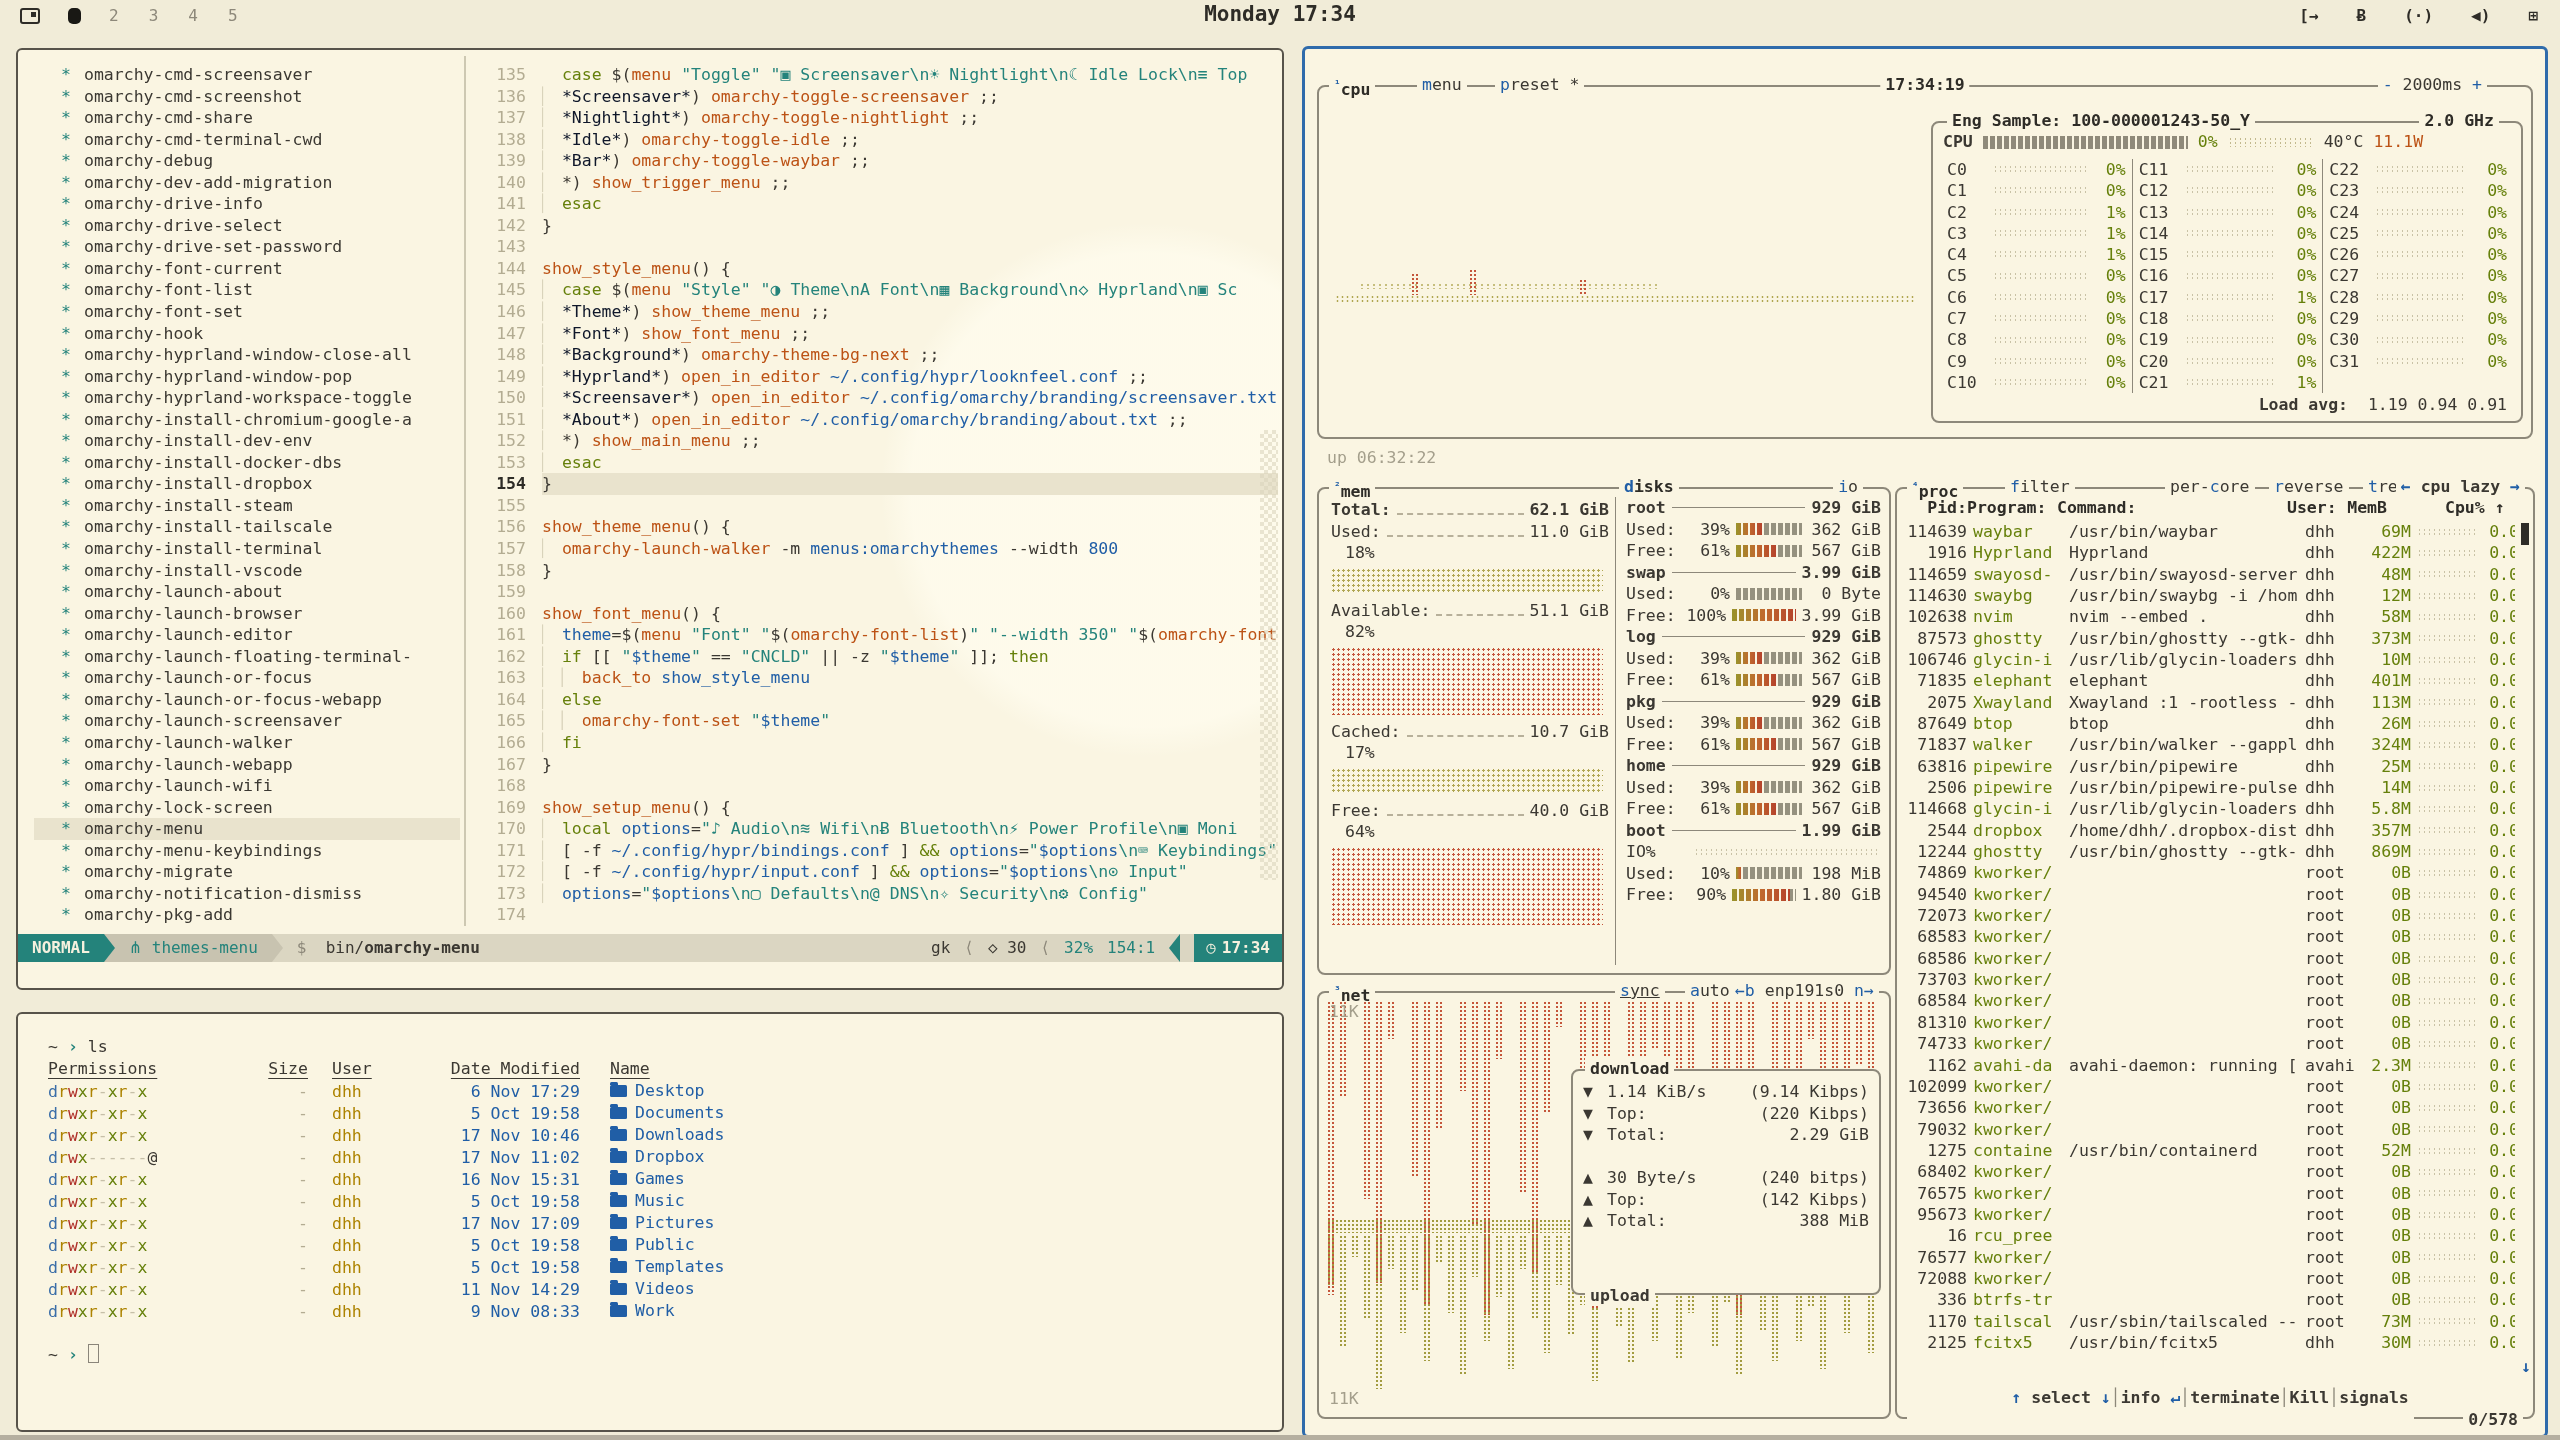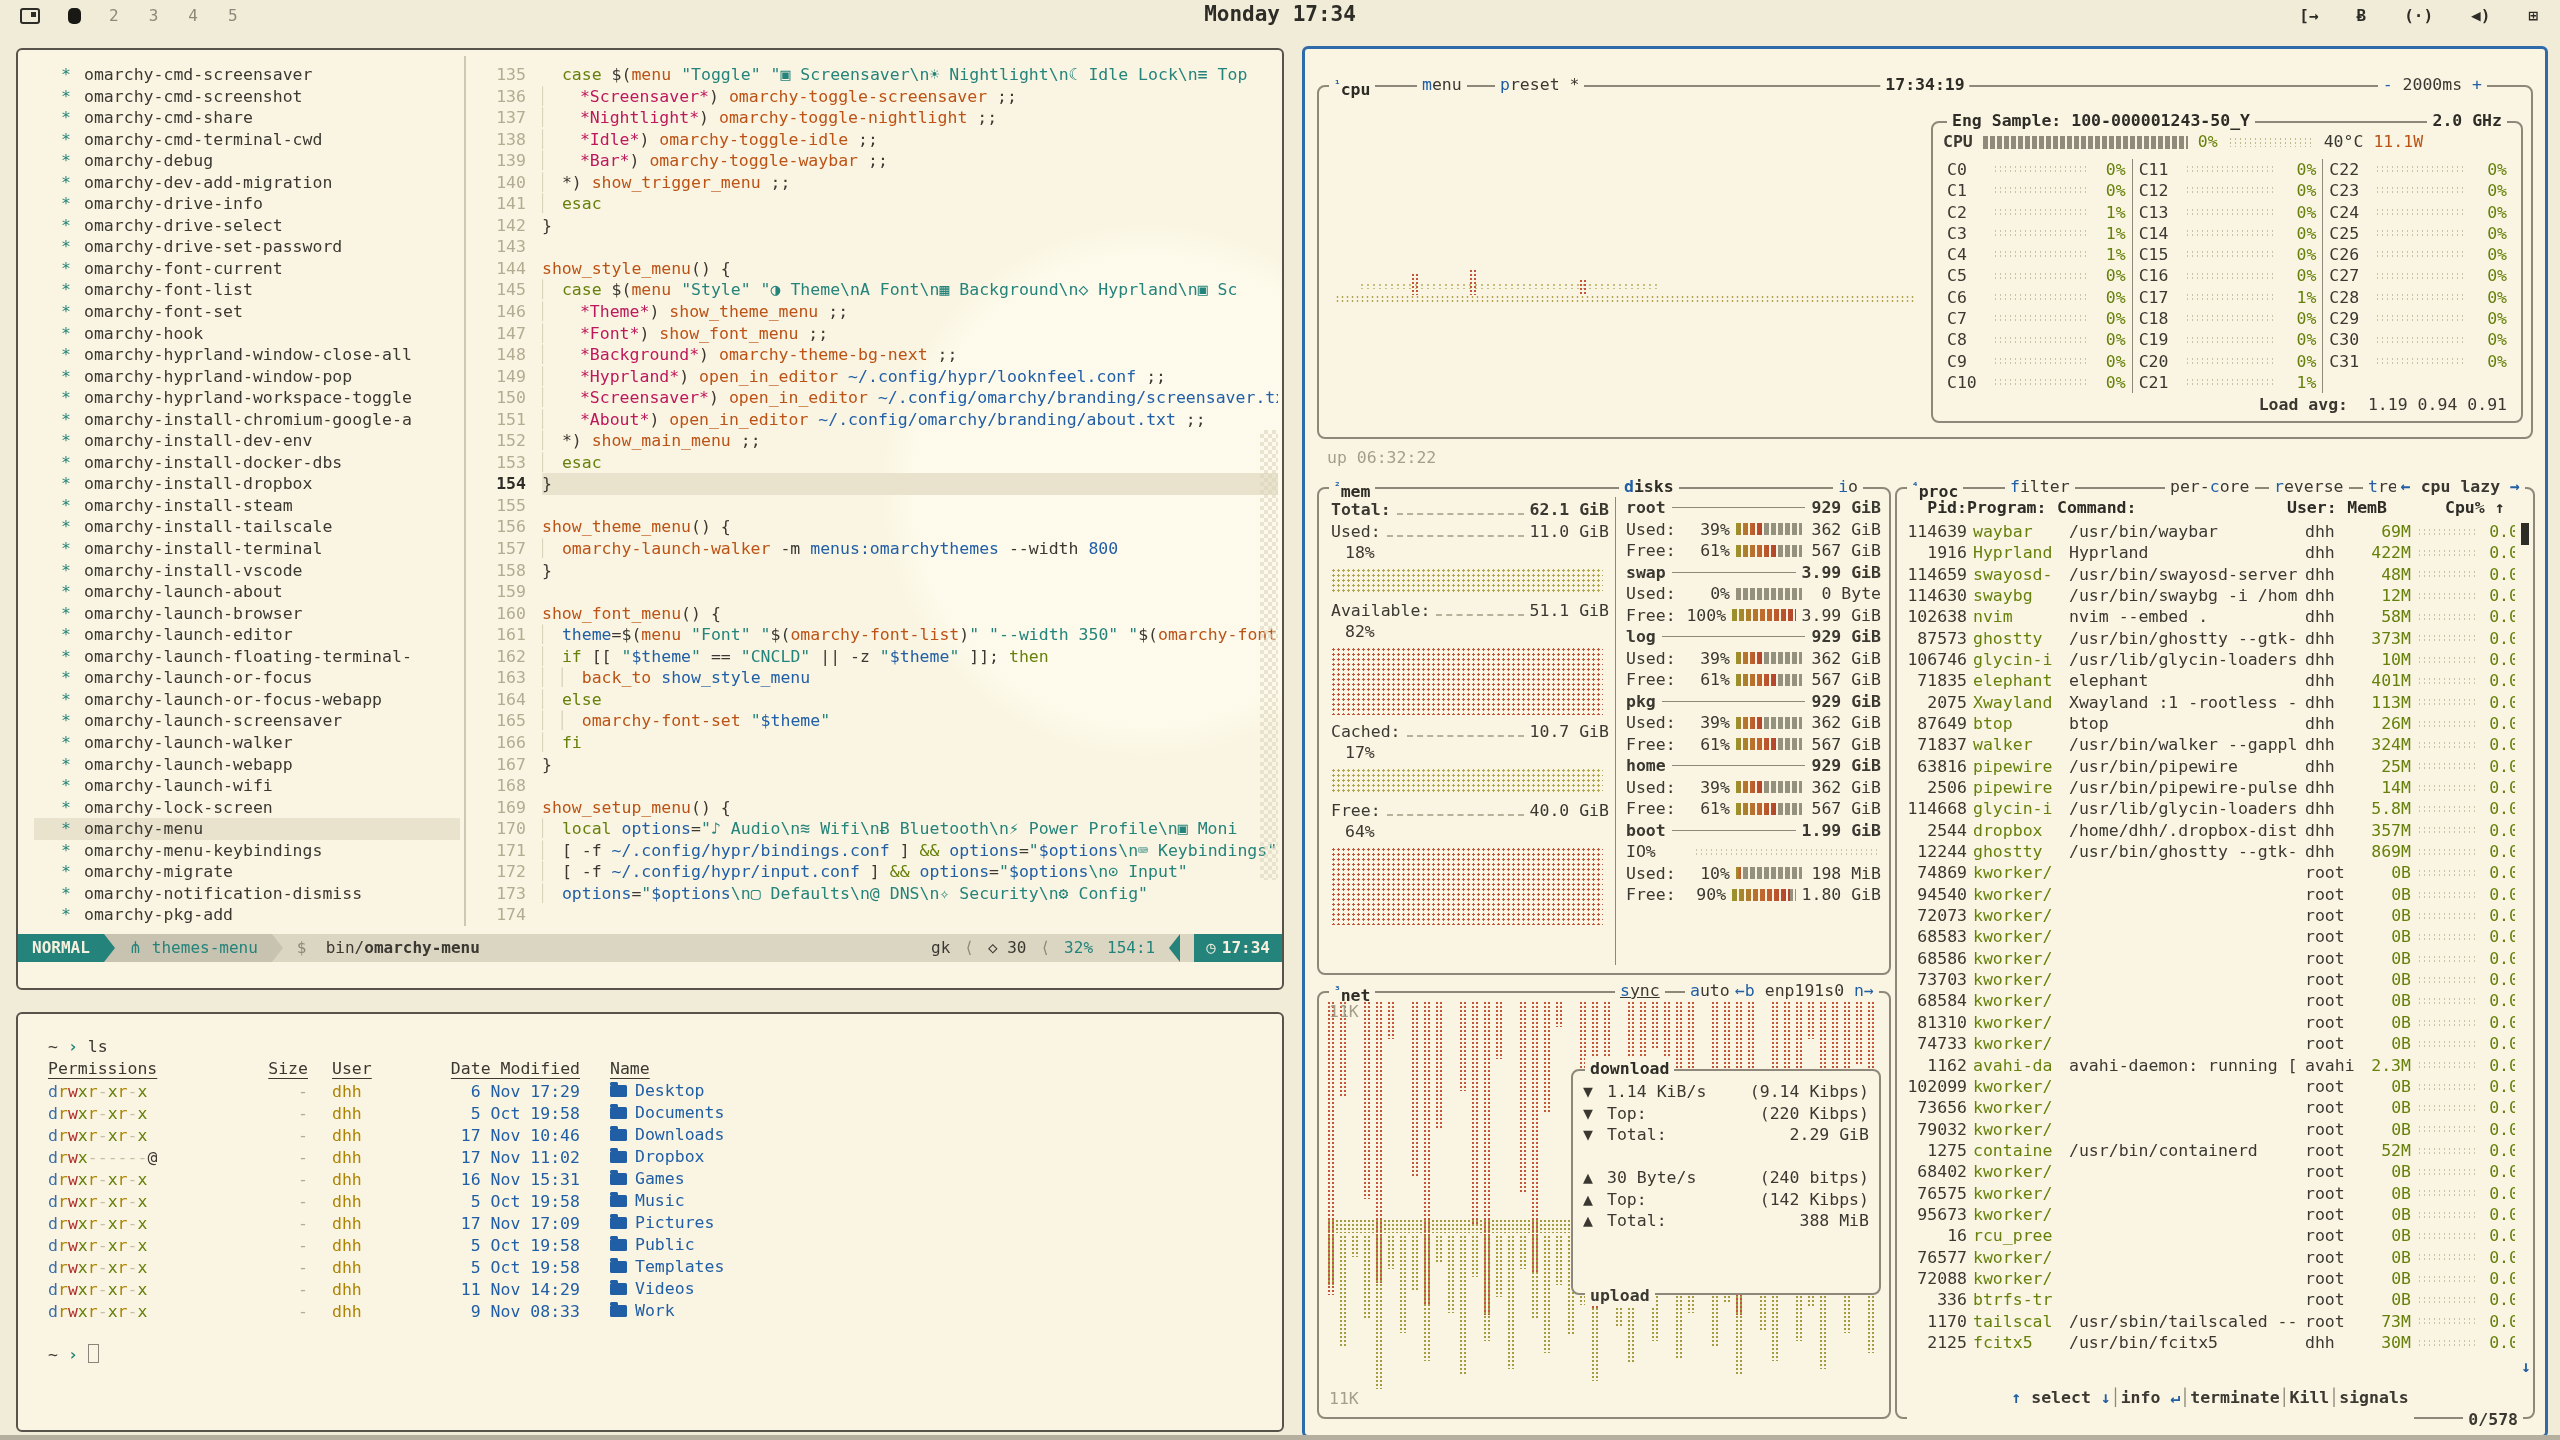--- a/index.html
+++ b/index.html
@@ -33,21 +33,21 @@
   .star{color:#24837b;width:36px;text-align:center;}
   .fname{color:#3b3832;}
   .vsep{position:absolute;left:446px;top:6px;bottom:62px;width:2px;background:#cdc8b2;}
   .nums{position:absolute;left:452px;top:14px;width:56px;text-align:right;color:#b3ac92;}
   .lnum{height:21.55px;}
   .lnum.cur{color:#2e2c27;font-weight:700;}
   .codearea{position:absolute;left:524px;top:14px;right:4px;overflow:hidden;}
   .cline{height:21.55px;white-space:pre;}
   .cline.curline{background:#e9e3cd;margin-left:-78px;padding-left:78px;}
   .sg-d{color:#3b3832;} .sg-k{color:#66800b;} .sg-s{color:#24837b;} .sg-c{color:#bc5215;}
-  .sg-p{color:#be185d;margin-left:18px;} .sg-b{color:#205ea6;} .sg-g{color:#d9d3bb;}
+  .sg-p{color:#0f172a;} .sg-b{color:#205ea6;} .sg-g{color:#d9d3bb;}
   
   .sbar{position:absolute;left:0;right:0;top:884px;height:28px;background:#dbd6c2;display:flex;align-items:stretch;font-size:16px;line-height:28px;}
   .seg{padding:0 14px;white-space:pre;}
   .seg-mode{background:#24837b;color:#f6f1de;font-weight:700;}
   .tri{width:0;height:0;border-top:14px solid transparent;border-bottom:14px solid transparent;}
   .tri1{border-left:11px solid #24837b;background:#c8c3b0;}
   .seg-branch{background:#c8c3b0;color:#24837b;}
   .tri2{border-left:11px solid #c8c3b0;background:#dbd6c2;}
   .seg-file{color:#3b3832;}
   .seg-file b{font-weight:700;}
@@ -475,21 +475,21 @@
         <span class="btit" style="left:50%;transform:translateX(-50%);">17:34:19</span>
         <span class="btit btab" style="right:44px;" id="cpuinterval"><span class="sg-b">- </span><span class="sg-d">2000ms</span><span class="sg-b"> +</span></span>
         <div class="cpugraph-band"></div>
         <div class="cpugraph-band2"></div>
         <div class="spike" style="left:92px;top:186px;height:22px;"></div>
         <div class="spike" style="left:150px;top:182px;height:26px;"></div>
         <div class="spike" style="left:260px;top:192px;height:16px;"></div>
 
         <div class="innerbox">
           <span class="btit" style="left:14px;">Eng Sample: 100-000001243-50_Y</span>
-          <span class="btit" style="right:14px;">2.0 GHz</span>
+          <span class="btit" style="right:22px;">2.0 GHz</span>
           <div class="cpurow">
             <span class="lbl">CPU</span>
             <span class="bigmeter"></span>
             <span class="pctg">0%</span>
             <span class="minidots"></span>
             <span>40°C</span>
             <span class="watts">11.1W</span>
           </div>
           <div class="cores" id="cores">
               <div class="ccol">

